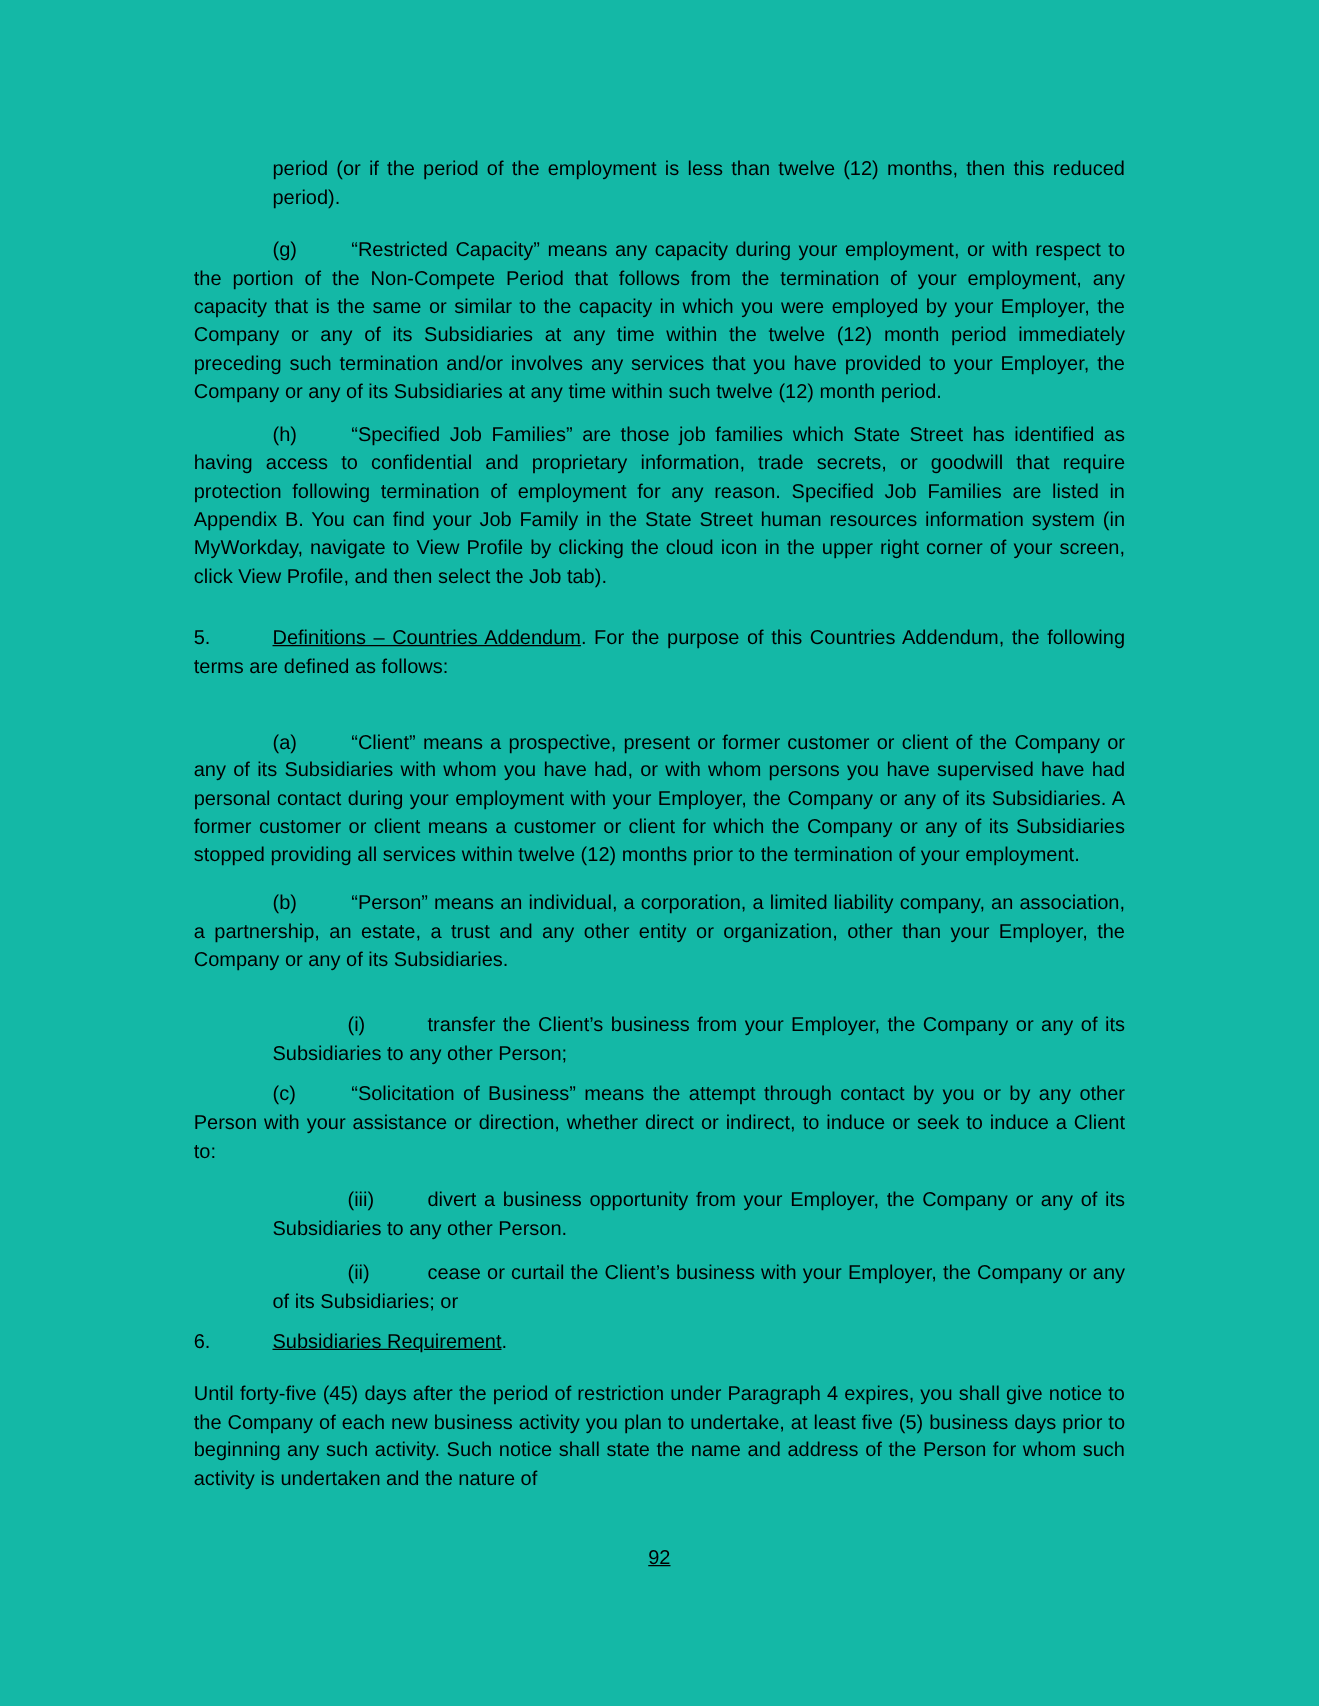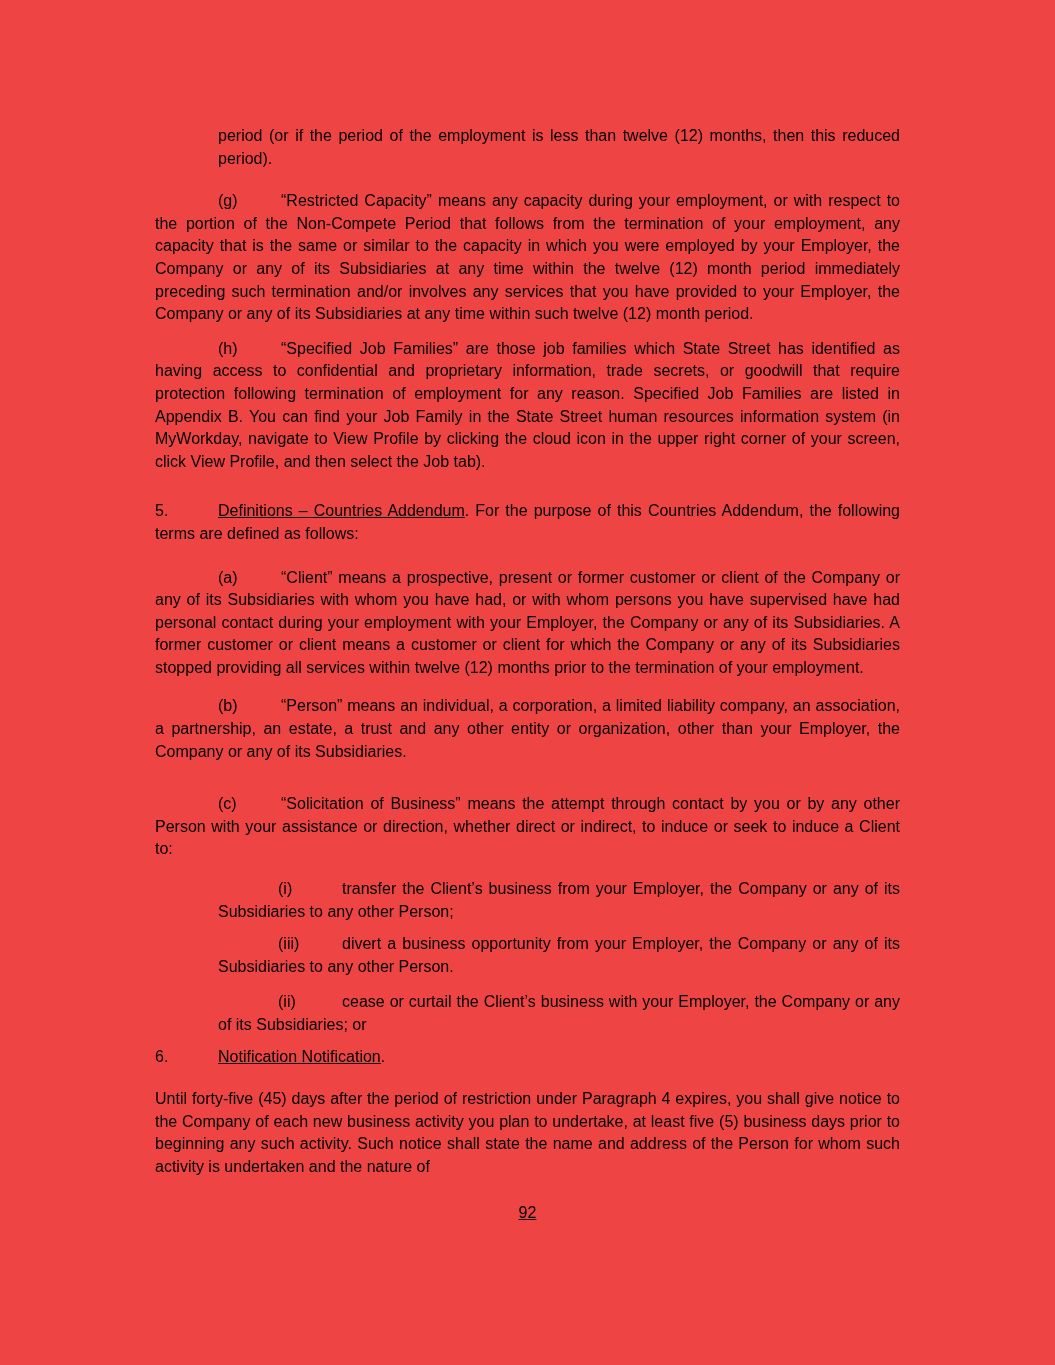--- a/index.html
+++ b/index.html
@@ -1,20 +1,20 @@
 <!DOCTYPE html>
 <html><head>
 <meta charset="utf-8">
 <style>
   html, body { margin: 0; padding: 0; background: #ffffff; }
   .page {
     position: relative;
     width: 1055px;
     height: 1365px;
-    background: #ef4444;
+    background: #14b8a6;
     font-family: "Liberation Sans", sans-serif;
     font-size: 16px;
     line-height: 22.6px;
     color: #000000;
     overflow: hidden;
   }
   .content {
     position: absolute;
     left: 155px;
     top: 125px;
@@ -29,52 +29,52 @@
   
   .item1 { text-indent: 63px; }
   .lbl { display: inline-block; width: 63px; text-indent: 0; }
   
   .item2 { margin-left: 63px; text-indent: 60px; }
   .item2 .lbl { width: 64px; }
   .uline { text-decoration: underline; }
   .pagenum {
     position: absolute;
     left: 0;
-    top: 1202px;
+    top: 1236px;
     width: 1055px;
     text-align: center;
     text-decoration: underline;
   }
 </style>
 </head>
 <body>
 
 <div class="page">
   <div class="content">
 
     <p class="para cont" style="margin-bottom:20px">period (or if the period of the employment is less than twelve (12) months, then this reduced period).</p>
 
     <p class="para item1" style="margin-bottom:12px"><span class="lbl">(g)</span><span>“Restricted Capacity” means any capacity during your employment, or with respect to the portion of the Non-Compete Period that follows from the termination of your employment, any capacity that is the same or similar to the capacity in which you were employed by your Employer, the Company or any of its Subsidiaries at any time within the twelve (12) month period immediately preceding such termination and/or involves any services that you have provided to your Employer, the Company or any of its Subsidiaries at any time within such twelve (12) month period.</span></p>
 
     <p class="para item1" style="margin-bottom:27px"><span class="lbl">(h)</span><span>“Specified Job Families” are those job families which State Street has identified as having access to confidential and proprietary information, trade secrets, or goodwill that require protection following termination of employment for any reason. Specified Job Families are listed in Appendix B. You can find your Job Family in the State Street human resources information system (in MyWorkday, navigate to View Profile by clicking the cloud icon in the upper right corner of your screen, click View Profile, and then select the Job tab).</span></p>
 
-    <p class="para" style="margin-bottom:21px"><span class="lbl">5.</span><span class="uline">Definitions – Countries Addendum</span><span>. For the purpose of this Countries Addendum, the following terms are defined as follows:</span></p>
+    <p class="para" style="margin-bottom:38px"><span class="lbl">5.</span><span class="uline">Definitions – Countries Addendum</span><span>. For the purpose of this Countries Addendum, the following terms are defined as follows:</span></p>
 
     <p class="para item1" style="margin-bottom:16px"><span class="lbl">(a)</span><span>“Client” means a prospective, present or former customer or client of the Company or any of its Subsidiaries with whom you have had, or with whom persons you have supervised have had personal contact during your employment with your Employer, the Company or any of its Subsidiaries. A former customer or client means a customer or client for which the Company or any of its Subsidiaries stopped providing all services within twelve (12) months prior to the termination of your employment.</span></p>
 
     <p class="para item1" style="margin-bottom:30px"><span class="lbl">(b)</span><span>“Person” means an individual, a corporation, a limited liability company, an association, a partnership, an estate, a trust and any other entity or organization, other than your Employer, the Company or any of its Subsidiaries.</span></p>
 
+    <p class="para item2" style="margin-bottom:10px"><span class="lbl">(i)</span><span>transfer the Client’s business from your Employer, the Company or any of its Subsidiaries to any other Person;</span></p>
+
     <p class="para item1" style="margin-bottom:17px"><span class="lbl">(c)</span><span>“Solicitation of Business” means the attempt through contact by you or by any other Person with your assistance or direction, whether direct or indirect, to induce or seek to induce a Client to:</span></p>
-
-    <p class="para item2" style="margin-bottom:10px"><span class="lbl">(i)</span><span>transfer the Client’s business from your Employer, the Company or any of its Subsidiaries to any other Person;</span></p>
 
     <p class="para item2" style="margin-bottom:13px"><span class="lbl">(iii)</span><span>divert a business opportunity from your Employer, the Company or any of its Subsidiaries to any other Person.</span></p>
 
     <p class="para item2" style="margin-bottom:9px"><span class="lbl">(ii)</span><span>cease or curtail the Client’s business with your Employer, the Company or any of its Subsidiaries; or</span></p>
 
-    <p class="para" style="margin-bottom:20px"><span class="lbl">6.</span><span class="uline">Notification Notification</span><span>.</span></p>
+    <p class="para" style="margin-bottom:20px"><span class="lbl">6.</span><span class="uline">Subsidiaries Requirement</span><span>.</span></p>
 
     <p class="para" style="margin-bottom:0">Until forty-five (45) days after the period of restriction under Paragraph 4 expires, you shall give notice to the Company of each new business activity you plan to undertake, at least five (5) business days prior to beginning any such activity. Such notice shall state the name and address of the Person for whom such activity is undertaken and the nature of</p>
 
   </div>
 
   <div class="pagenum">92</div>
 </div>
 
 </body></html>

